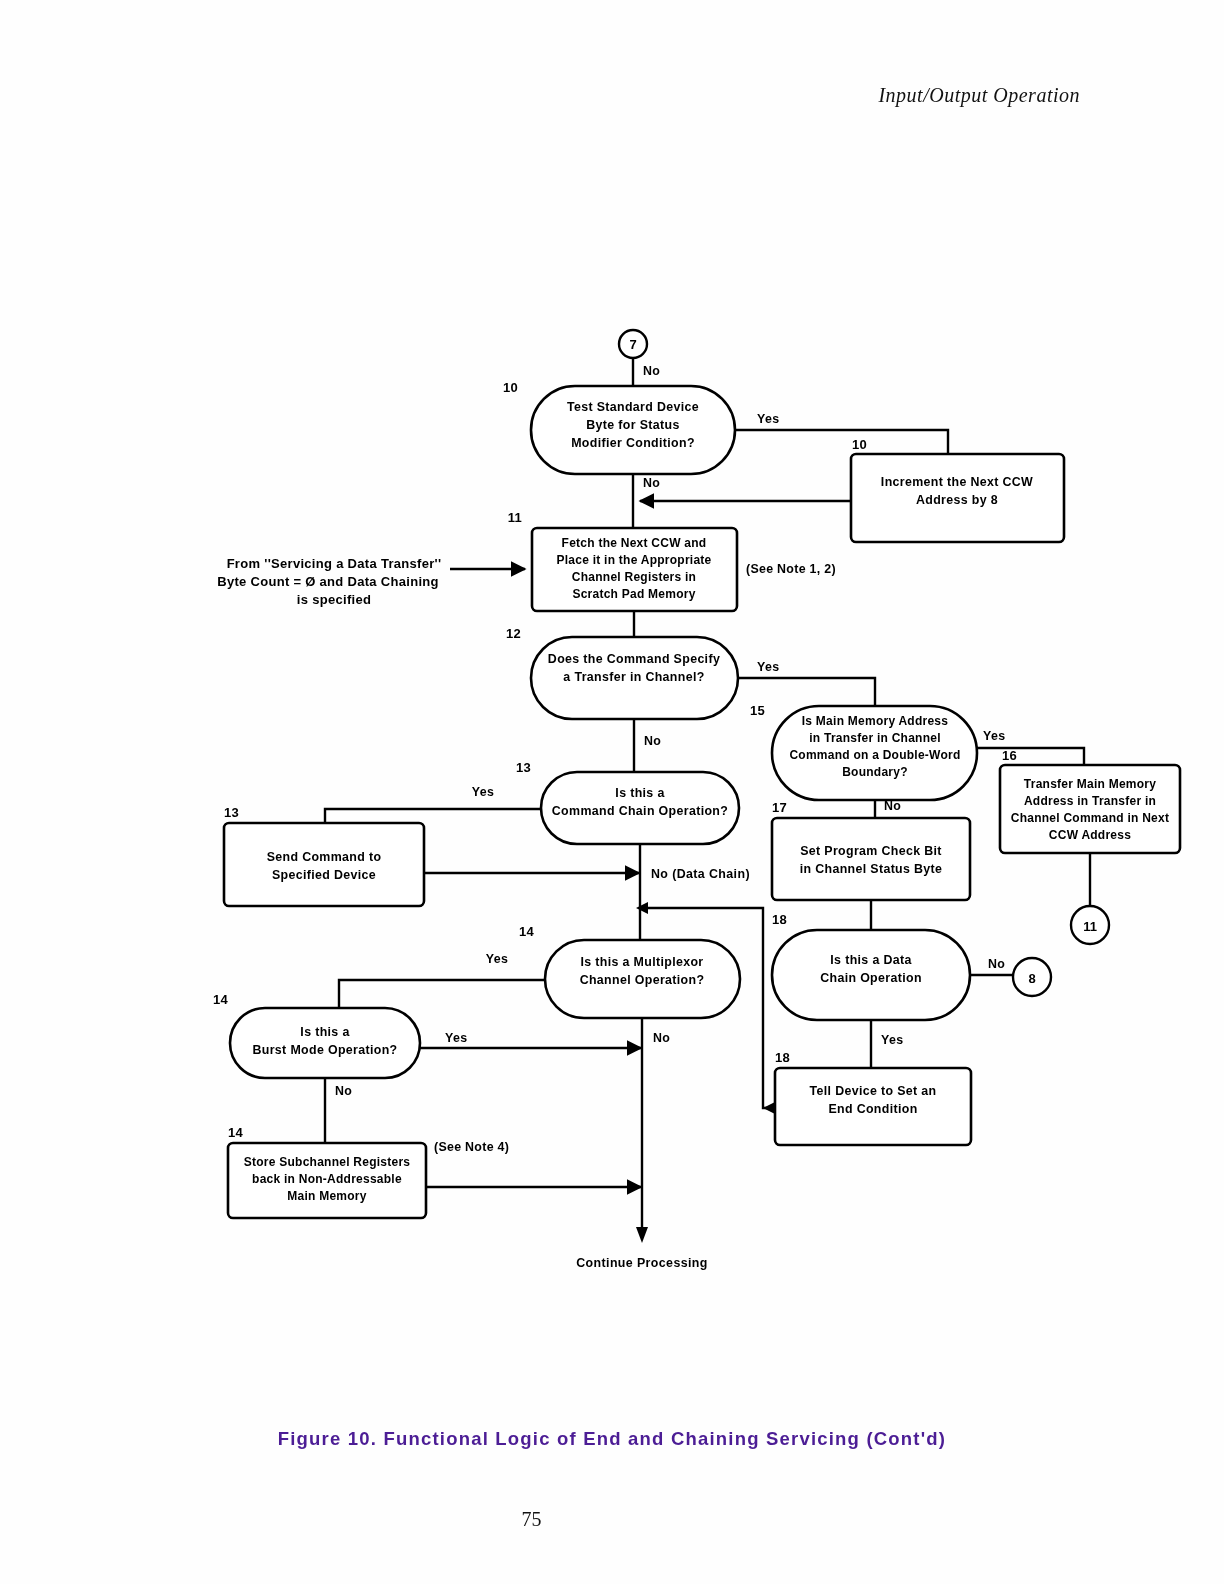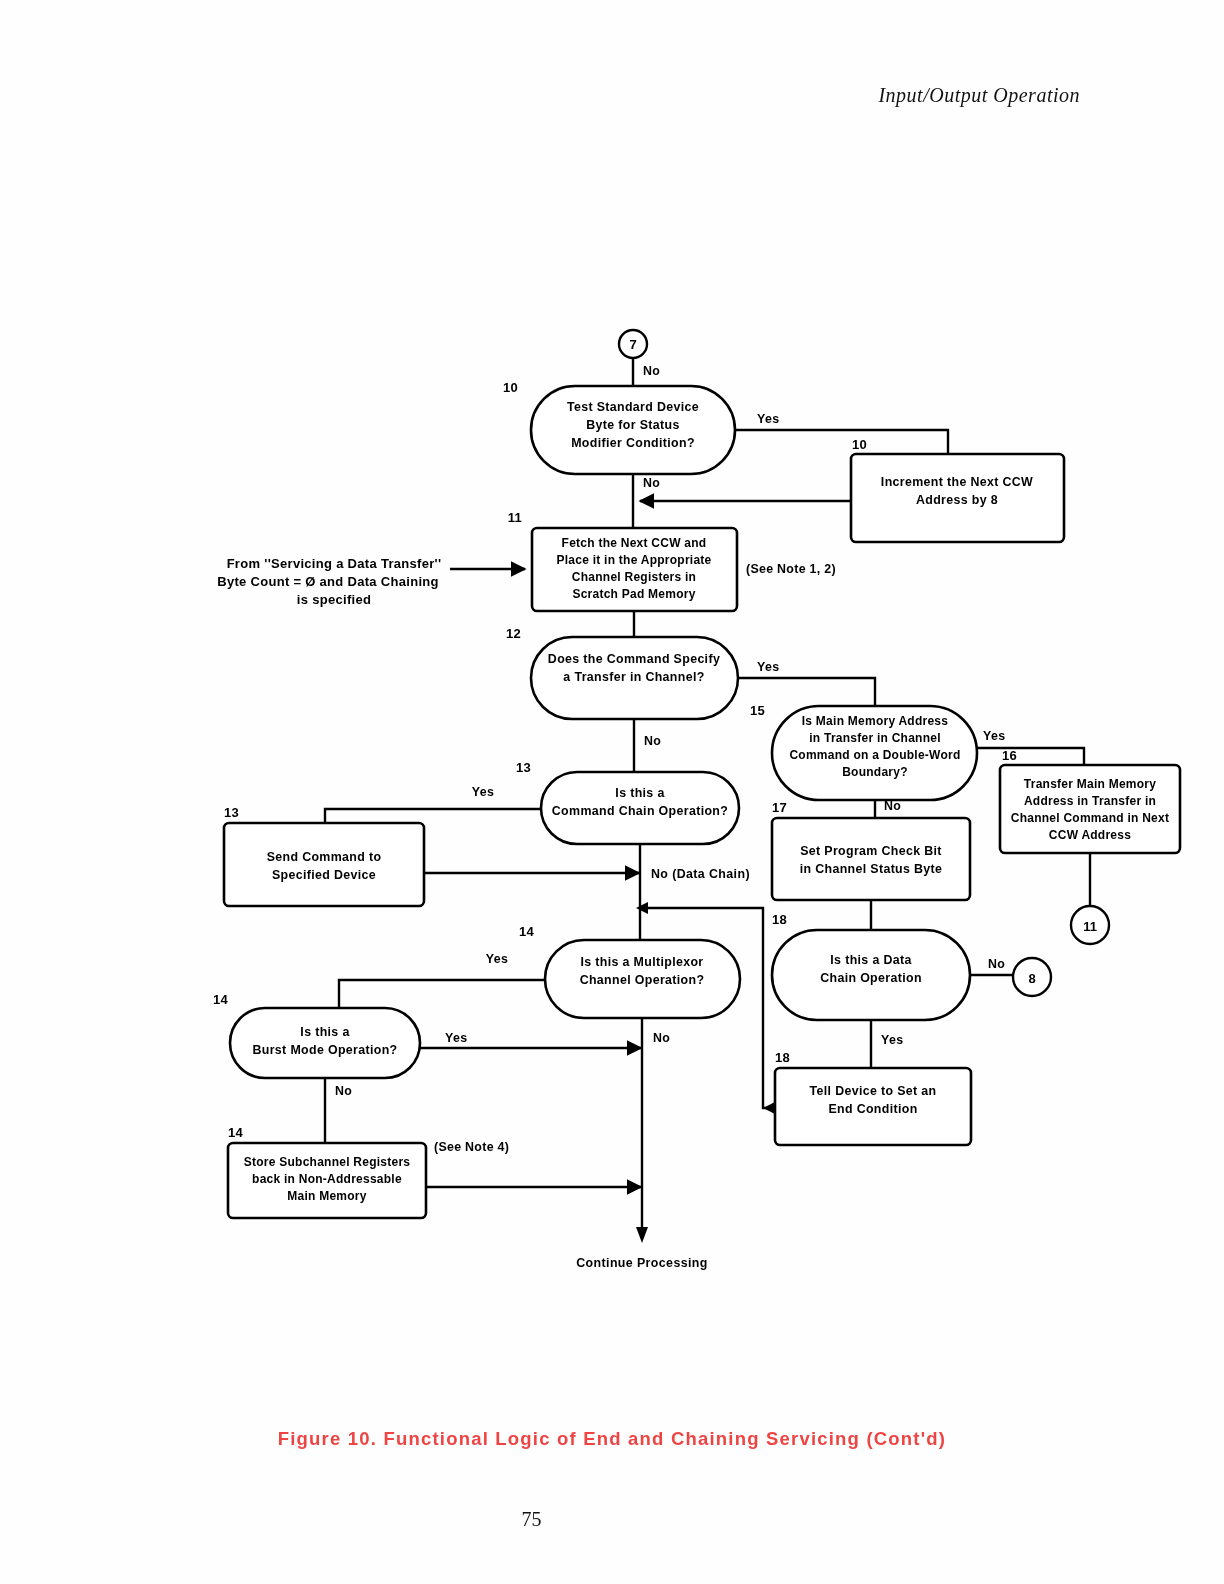--- a/index.html
+++ b/index.html
@@ -26,21 +26,21 @@
     letter-spacing:0.5px;
     color:#111;
   }
   .figure-caption{
     position:absolute;
     left:0;top:1428px;width:1224px;
     text-align:center;
     font-size:18.5px;
     font-weight:bold;
     letter-spacing:1.2px;
-    color:#ef4444;
+    color:#4c1d95;
   }
   .page-number{
     position:absolute;
     left:0;top:1508px;width:1063px;
     text-align:center;
     font-family:"Liberation Serif", serif;
     font-size:20px;
     color:#111;
   }
   svg#flow{

